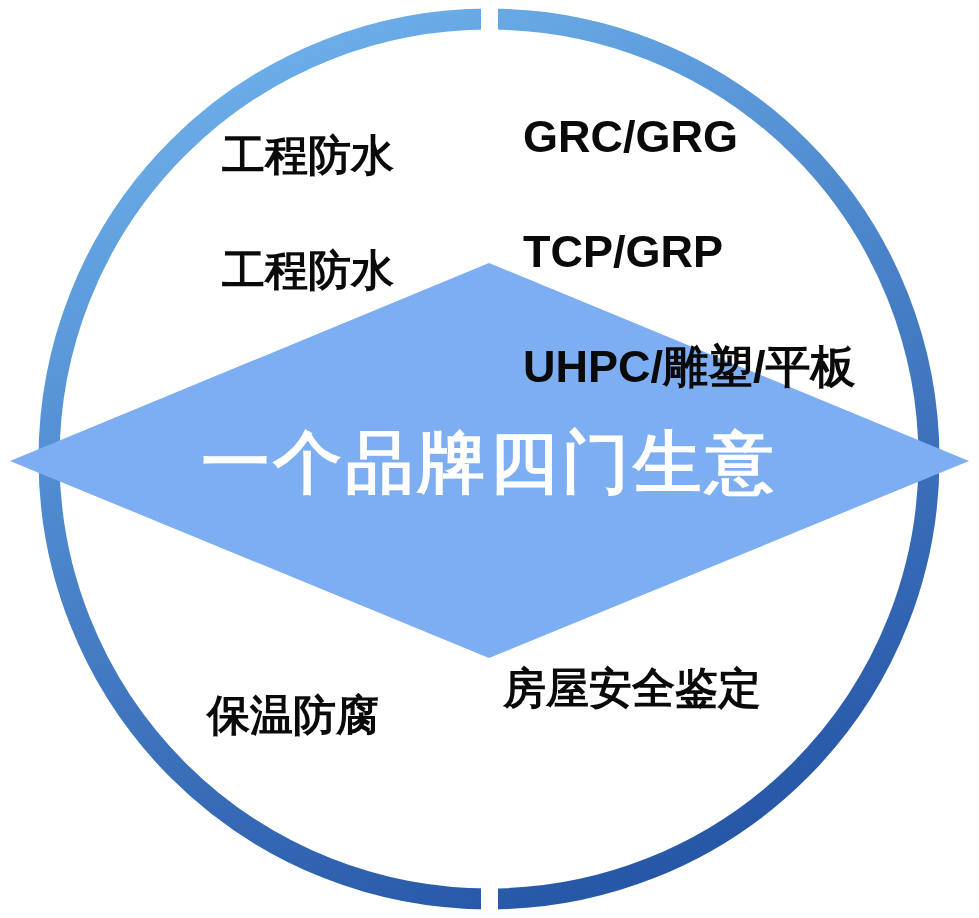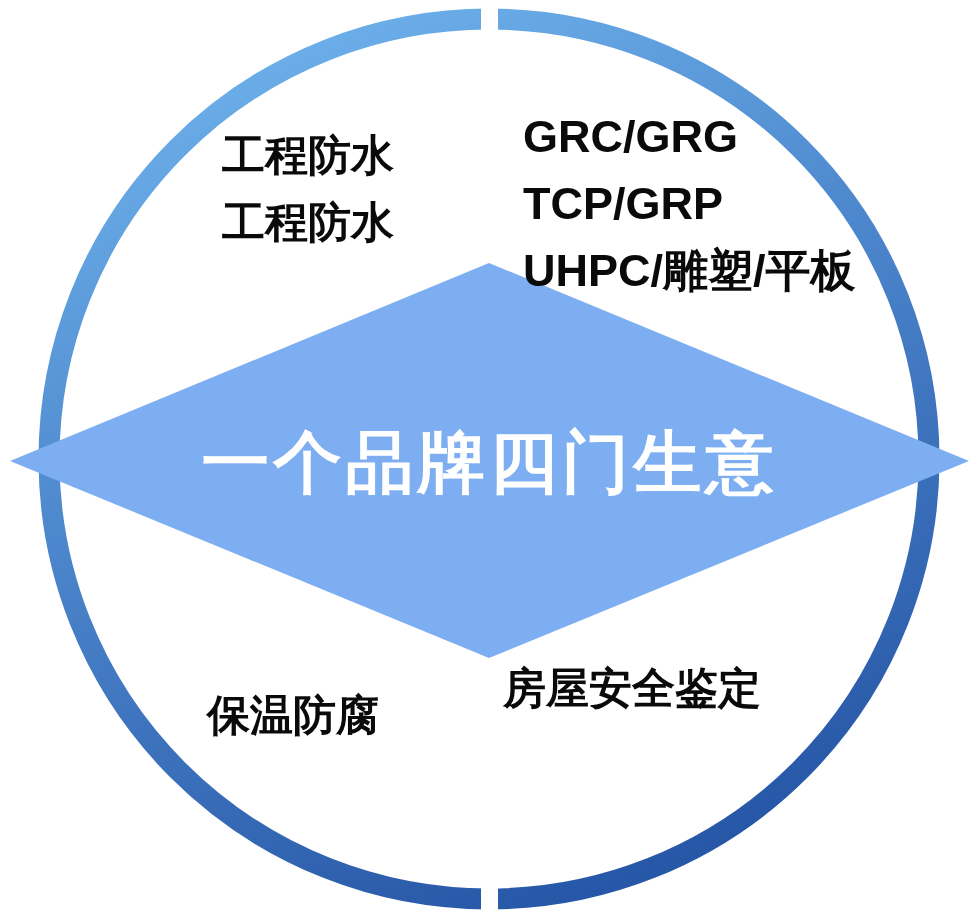--- a/index.html
+++ b/index.html
@@ -20,20 +20,21 @@
     left: 0;
     top: 0;
   }
   .quad-block {
     position: absolute;
     display: flex;
     flex-direction: column;
     color: #0a0a0a;
     font-weight: 700;
     white-space: nowrap;
+    gap: 48px;
   }
   .quad-line {
     display: block;
   }
   .tl { left: 222px; top: 122px; font-size: 43px; line-height: 67px; }
   .tr { left: 523px; top: 103px; font-size: 45px; line-height: 67px; }
   .bl { left: 207px; top: 682px; font-size: 43px; line-height: 67px; }
   .br { left: 503px; top: 655px; font-size: 43px; line-height: 66px; }
   .center-banner {
     position: absolute;

